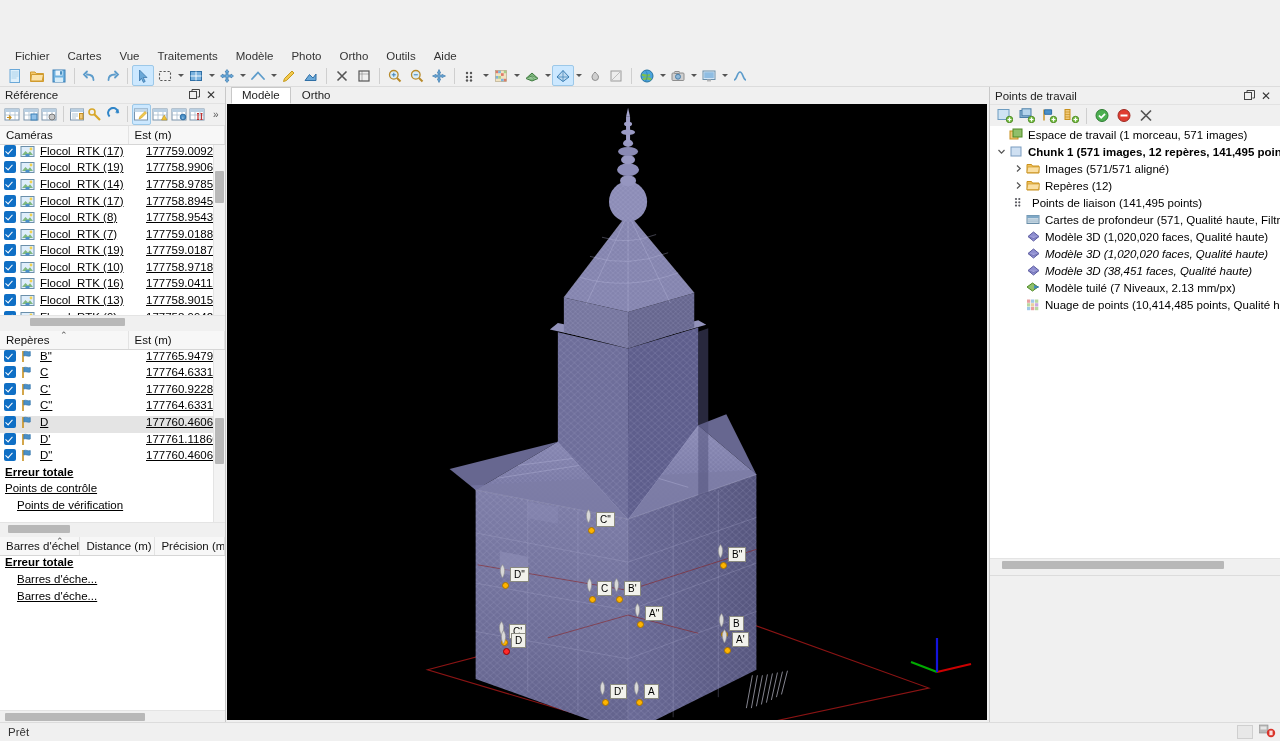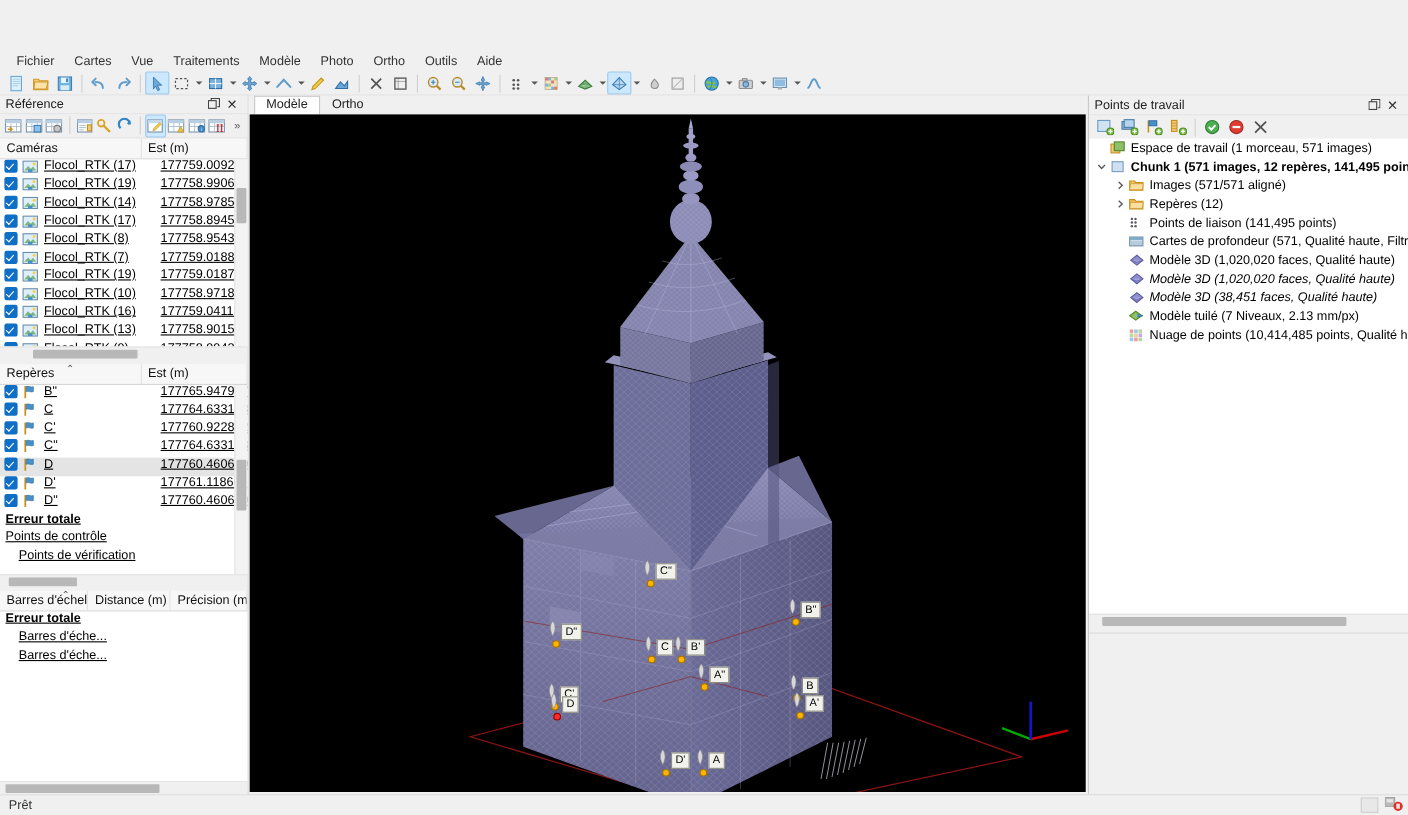--- a/index.html
+++ b/index.html
@@ -1040,21 +1040,21 @@
               </svg>
             </span>
             <span class="tico">
               <svg width="15" height="13" viewBox="0 0 15 13">
                 <path d="M1 2.5h4.5l1 1.5h6.5v7H1z" fill="#f2c25c" stroke="#c8901c"></path>
                 <path d="M1.8 5h11.6l-1 5.5H1z" fill="#fadfa2" stroke="#c8901c" stroke-width="0.6"></path>
               </svg>
             </span>
             <span class="tlabel">Repères (12)</span>
           </div>
-          <div class="tnode" style="padding-left: 21px;">
+          <div class="tnode" style="padding-left: 8px;">
             <span class="twist"></span>
             <span class="tico">
               <svg width="15" height="13" viewBox="0 0 15 13">
                 <g fill="#58585f">
                   <circle cx="3" cy="3" r="1.1"></circle>
                   <circle cx="6.3" cy="3" r="1.1"></circle>
                   <circle cx="3" cy="6.3" r="1.1"></circle>
                   <circle cx="6.3" cy="6.3" r="1.1"></circle>
                   <circle cx="3" cy="9.6" r="1.1"></circle>
                   <circle cx="6.3" cy="9.6" r="1.1"></circle>

